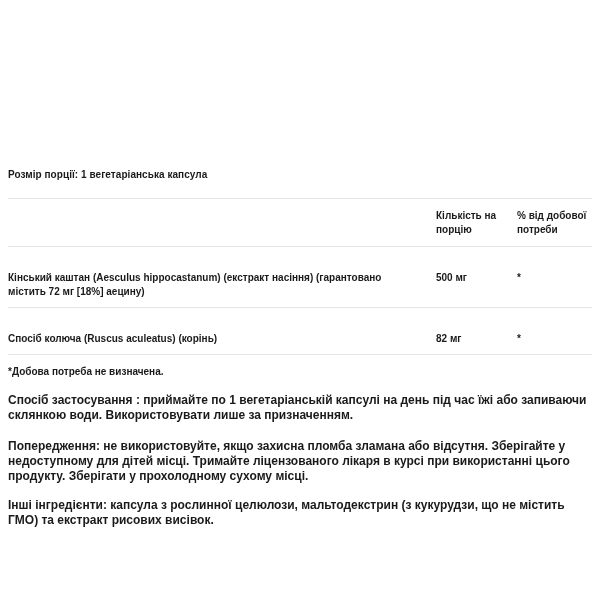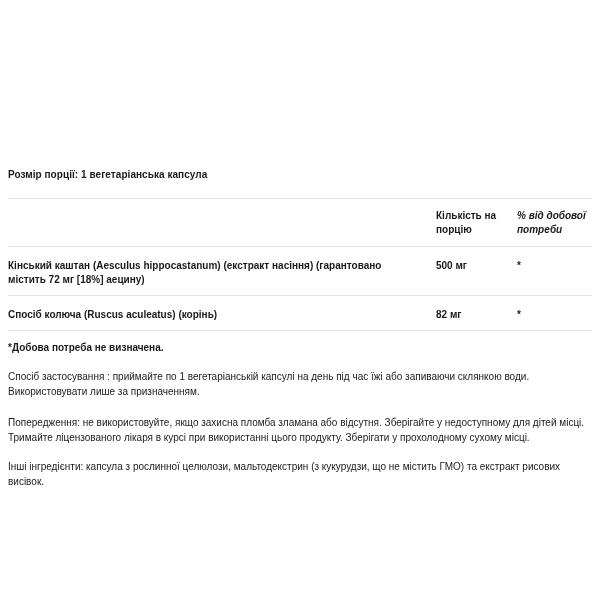--- a/index.html
+++ b/index.html
@@ -59,41 +59,41 @@
     padding: 0;
   }
 
   .facts-table thead th {
     border-top: 1px solid #e6e6e6;
     border-bottom: 1px solid #e6e6e6;
     padding: 10px 0 9px 0;
   }
   .facts-table thead th.h-name { padding-left: 0; }
   .facts-table thead th.h-amt  { padding-left: 14px; }
-  .facts-table thead th.h-dv   { padding-left: 14px; font-style: italic; }
+  .facts-table thead th.h-dv   { padding-left: 14px; }
 
   .facts-table tbody td {
     border-bottom: 1px solid #e6e6e6;
-    padding: 12px 0 8px 0;
+    padding: 24px 0 8px 0;
   }
   .facts-table tbody td.t-name { padding-left: 0; padding-right: 8px; }
   .facts-table tbody td.t-amt  { padding-left: 14px; }
   .facts-table tbody td.t-dv   { padding-left: 14px; }
 
   
   .footnote {
     font-size: 10px;
     font-weight: bold;
     line-height: 14px;
     color: #1a1a1a;
     margin: 10px 0 0 0;
   }
   .para {
-    font-size: 10px;
-    font-weight: normal;
+    font-size: 12px;
+    font-weight: bold;
     line-height: 15px;
     color: #1a1a1a;
     margin: 14px 0 0 0;
     max-width: 584px;
   }
   .para-warning { margin-top: 16px; }
 </style>
 </head>
 <body>
 

